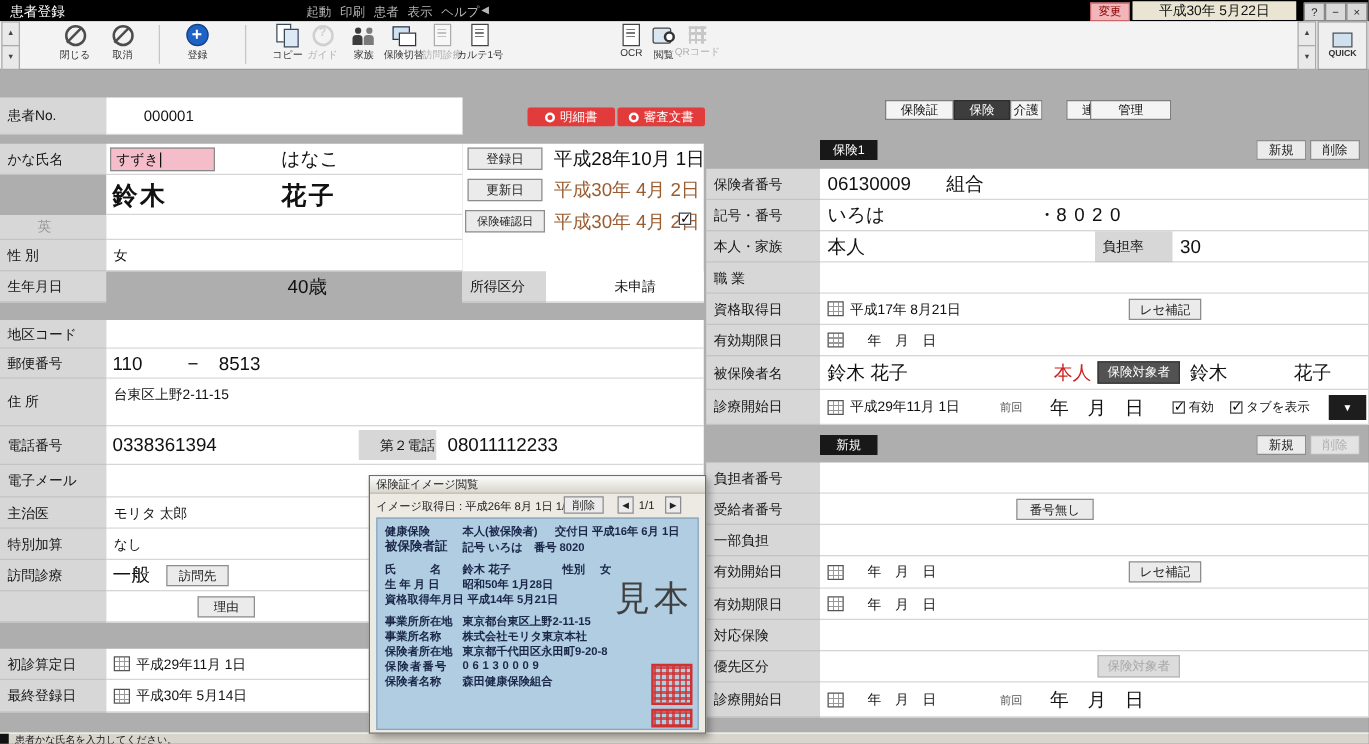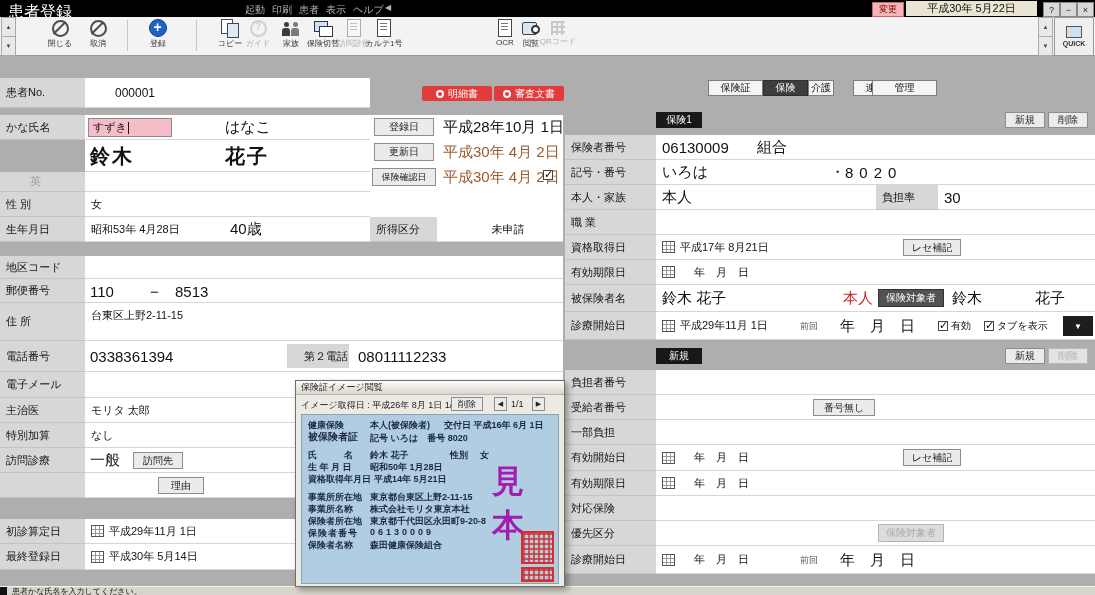--- a/index.html
+++ b/index.html
@@ -1,20 +1,20 @@
 <!DOCTYPE html>
 <html><head>
 <meta charset="utf-8">
 <style>
   html,body{margin:0;padding:0}
   body{font-family:"Liberation Sans","DejaVu Sans",sans-serif;background:#777}
   .screen{position:relative;width:1095px;height:595px;background:#aeaeae;overflow:hidden;font-size:11px;color:#111}
   
   .titlebar{position:absolute;left:0;top:0;width:1095px;height:17px;background:#000;color:#fff}
-  .tb-title{position:absolute;left:8px;top:2px;font-size:16px;white-space:nowrap}
+  .tb-title{position:absolute;left:8px;top:2px;font-size:11px;white-space:nowrap}
   .menu-item{position:absolute;top:3px;font-size:10px;color:#b5b5b5;cursor:default;white-space:nowrap}
   .tb-change{position:absolute;left:872px;top:2px;width:30px;height:13px;background:#f2b6ba;border:1px solid #c66;color:#8a0000;font-size:9px;display:flex;align-items:center;justify-content:center}
   .tb-date{position:absolute;left:906px;top:1px;width:131px;height:15px;background:#e9e5d2;color:#111;font-size:11px;display:flex;align-items:center;justify-content:center;white-space:nowrap}
   .tb-btn{position:absolute;top:2px;width:15px;height:13px;background:#d9d9d9;border:1px solid #888;color:#222;font-size:9px;display:flex;align-items:center;justify-content:center}
   
   .toolbar{position:absolute;left:0;top:17px;width:1095px;height:38px;background:#f3f3f3;border-bottom:1px solid #9a9a9a}
   .arrowbtn{position:absolute;width:13px;height:18px;background:#e9e9e9;border:1px solid #aaa;font-size:6px;color:#444;display:flex;align-items:center;justify-content:center}
   .vsep{position:absolute;top:3px;width:1px;height:31px;background:#c6c6c6}
   .tbar-item{position:absolute;top:2px;height:34px;display:flex;flex-direction:column;align-items:center;cursor:default}
   .tbar-label{font-size:8px;color:#333;margin-top:1px;white-space:nowrap}
@@ -74,21 +74,21 @@
   .popup{position:absolute;left:295px;top:380px;width:270px;height:207px;background:#eceae3;border:1px solid #6f6f68;box-shadow:3px 3px 6px rgba(0,0,0,.35);z-index:10;box-sizing:border-box}
   .pop-title{position:absolute;left:0;top:0;width:100%;height:14px;background:linear-gradient(#fcfcfb,#d9d6cd);border-bottom:1px solid #b9b6ac;font-size:9px;color:#222;display:flex;align-items:center;padding-left:5px;box-sizing:border-box}
   .pop-info{position:absolute;left:5px;top:18px;font-size:9px;color:#222;white-space:nowrap}
   .pop-btn{position:absolute;background:#ebebeb;border:1px solid #8d8d8d;font-size:9px;color:#222;display:flex;align-items:center;justify-content:center;box-sizing:border-box}
   .arrow-left::after{content:"◀";font-size:7px}
   .arrow-right::after{content:"▶";font-size:7px}
   .pager{position:absolute;font-size:9px;color:#222}
   .card{position:absolute;left:5px;top:33px;width:258px;height:170px;background:#b1cde2;border:1px solid #87a3ba;box-sizing:border-box}
   .cline{position:absolute;font-size:9px;font-weight:bold;color:#1a2749;white-space:nowrap}
   .ctitle{font-size:10px}
-  .specimen{position:absolute;left:190px;top:45px;font-size:32px;font-weight:bold;color:#a21caf;letter-spacing:3px}
+  .specimen{position:absolute;left:190px;top:45px;font-size:28px;font-weight:normal;color:#404040;letter-spacing:3px}
   .seal{position:absolute;border:2px solid #d03030;background:repeating-linear-gradient(to right,rgba(208,48,48,.75) 0 2px,transparent 2px 5px),repeating-linear-gradient(to bottom,rgba(208,48,48,.75) 0 2px,transparent 2px 5px);box-sizing:border-box}
   
   .statusbar{position:absolute;left:0;top:586px;width:1095px;height:9px;background:#d8d5cc;border-top:1px solid #f2f2f2;box-sizing:border-box}
   .status-chip{position:absolute;left:0;top:0;width:7px;height:9px;background:#111}
   .status-msg{position:absolute;left:12px;top:0;font-size:8px;line-height:9px;color:#111;white-space:nowrap}
 </style>
 </head>
 <body>
 
 <div class="screen">
@@ -188,21 +188,20 @@
   <div class="ptext big" style="left:90px;top:140px;height:32px">鈴木</div>
   <div class="ptext big" style="left:225px;top:140px;height:32px">花子</div>
 
   <div class="lblc dim" style="left:0;top:172px;width:85px;height:20px;padding-left:30px">英</div>
   <div class="fld" style="left:85px;top:172px;width:285px;height:20px"></div>
 
   <div class="lblc" style="left:0;top:192px;width:85px;height:25px">性 別</div>
   <div class="fld" style="left:85px;top:192px;width:285px;height:25px">女</div>
 
   <div class="lblc" style="left:0;top:217px;width:85px;height:25px">生年月日</div>
-  <div class="fld" style="left:85px;top:217px;width:285px;height:25px">昭和53年 4月28日</div>
   <div class="ptext" style="left:230px;top:217px;height:25px">40歳</div>
 
   <div class="fld" style="left:370px;top:115px;width:193px;height:127px;border-bottom:1px solid #c3c3c3"></div>
   <div class="sbtn" style="left:374px;top:118px;width:60px;height:18px">登録日</div>
   <div class="ptext" style="left:443px;top:115px;height:25px">平成28年10月 1日</div>
   <div class="sbtn" style="left:374px;top:143px;width:60px;height:18px">更新日</div>
   <div class="ptext brown" style="left:443px;top:140px;height:25px">平成30年 4月 2日</div>
   <div class="sbtn" style="left:372px;top:168px;width:64px;height:18px;font-size:9px">保険確認日</div>
   <div class="ptext brown" style="left:443px;top:165px;height:25px">平成30年 4月 2日</div>
   <span class="chk checked" style="position:absolute;left:543px;top:170px"></span>

